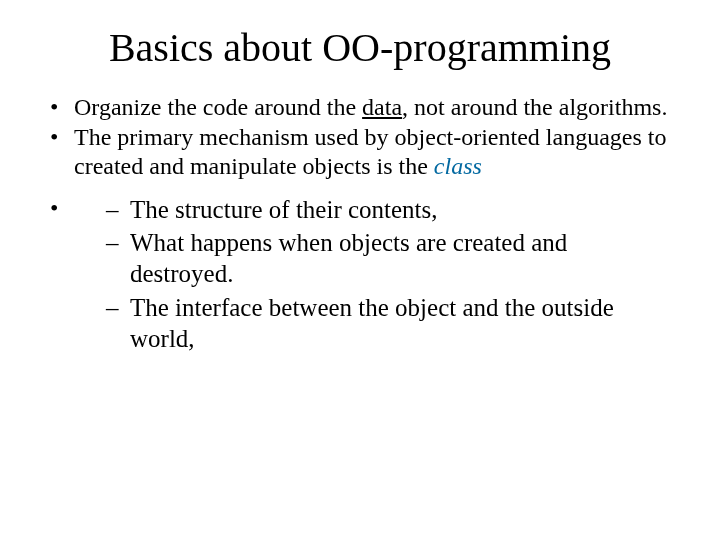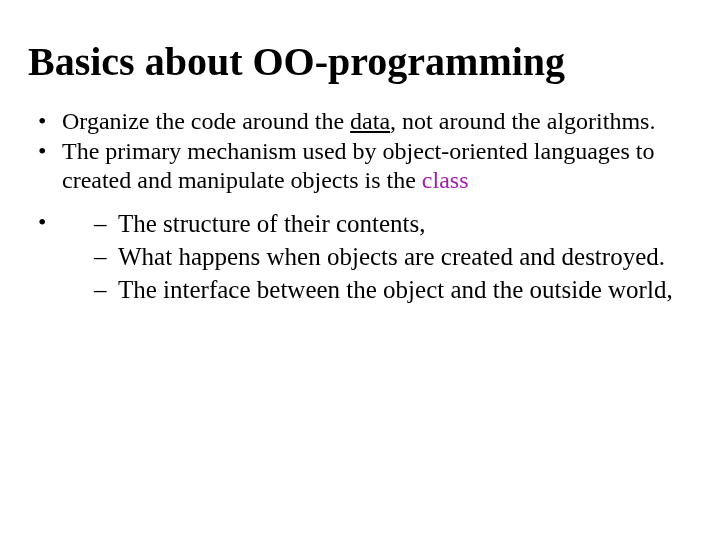--- a/index.html
+++ b/index.html
@@ -12,27 +12,27 @@
     color: #000;
   }
   .slide {
     box-sizing: border-box;
     width: 720px;
     height: 540px;
     padding: 18px 28px 0 28px;
   }
   .title {
     font-size: 40px;
-    text-align: left;
-    margin: 20px 0 22px 0;
-    font-weight: 700;
+    text-align: center;
+    margin: 6px 0 22px 0;
+    font-weight: 400;
   }
   ul.top {
     list-style: none;
-    margin: 0;
+    margin: 12px;
     padding: 0 8px 0 8px;
     font-size: 24px;
     line-height: 1.18;
   }
   ul.top > li {
     position: relative;
     padding-left: 26px;
     margin: 0 0 2px 0;
   }
   ul.top > li::before {
@@ -53,21 +53,21 @@
     padding-left: 24px;
     margin: 0 0 2px 0;
   }
   ul.sub > li::before {
     content: "–";
     position: absolute;
     left: 0;
     top: 0;
   }
   .u { text-decoration: underline; }
-  .red { color: #a21caf; }
+  .red { color: #0369a1; font-style: italic; }
 </style>
 </head>
 <body>
 
 <div class="slide">
   <h1 class="title">Basics about OO-programming</h1>
 
   <ul class="top">
     <li>
       <span>Organize the code around the </span><span class="u">data</span><span>, not around the algorithms.</span>

